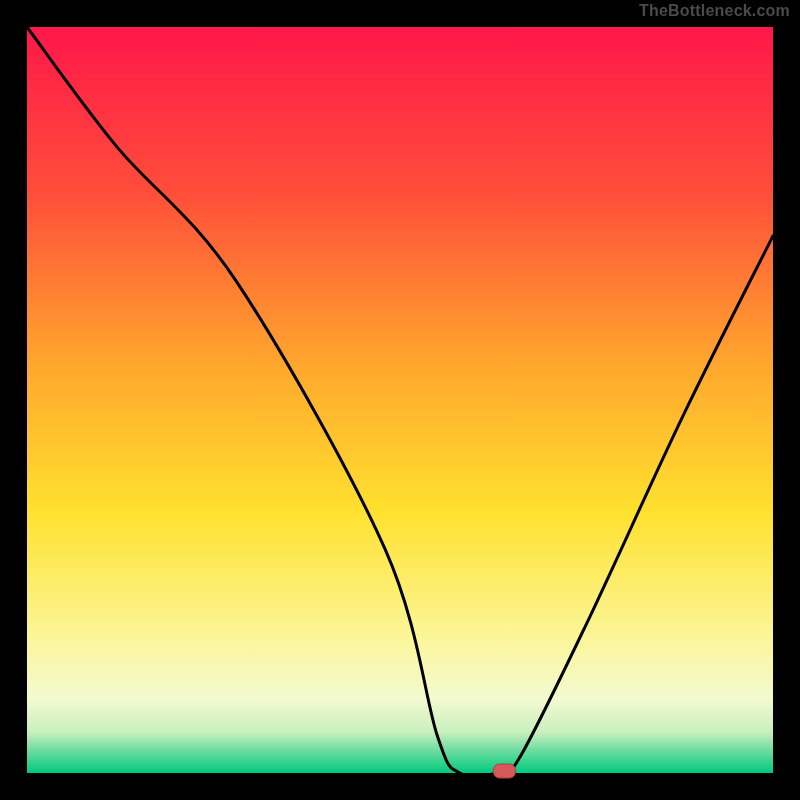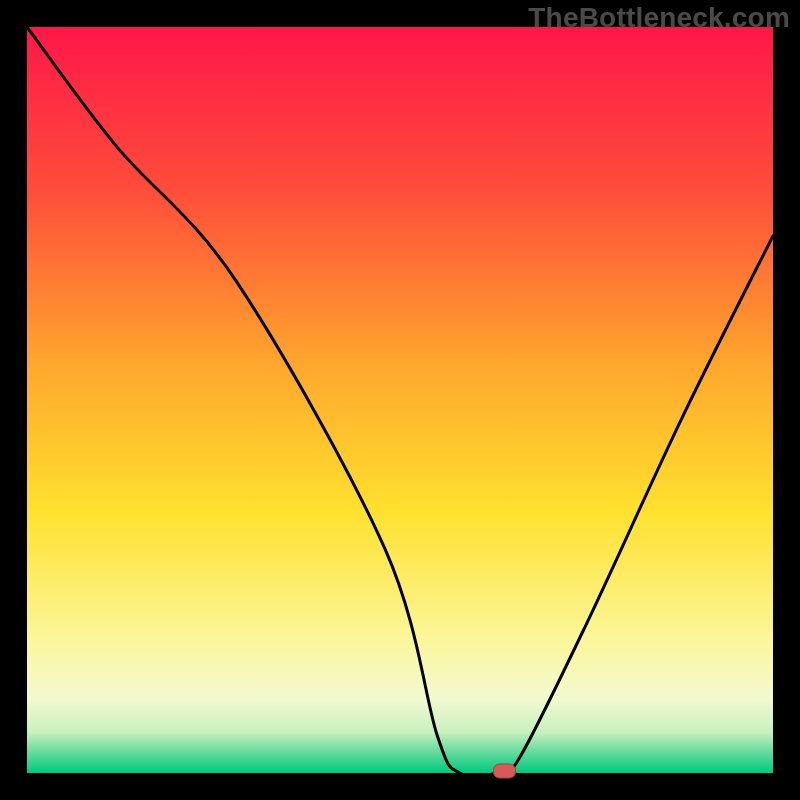--- a/index.html
+++ b/index.html
@@ -14,21 +14,21 @@
   .frame {
     position: relative;
     width: 800px;
     height: 800px;
   }
   .watermark {
     position: absolute;
     top: 2px;
     right: 10px;
     color: #4a4a4a;
-    font-size: 28px;
+    font-size: 16px;
     font-weight: 600;
     letter-spacing: 0.2px;
     z-index: 20;
   }
   svg {
     position: absolute;
     top: 0;
     left: 0;
   }
 </style>

